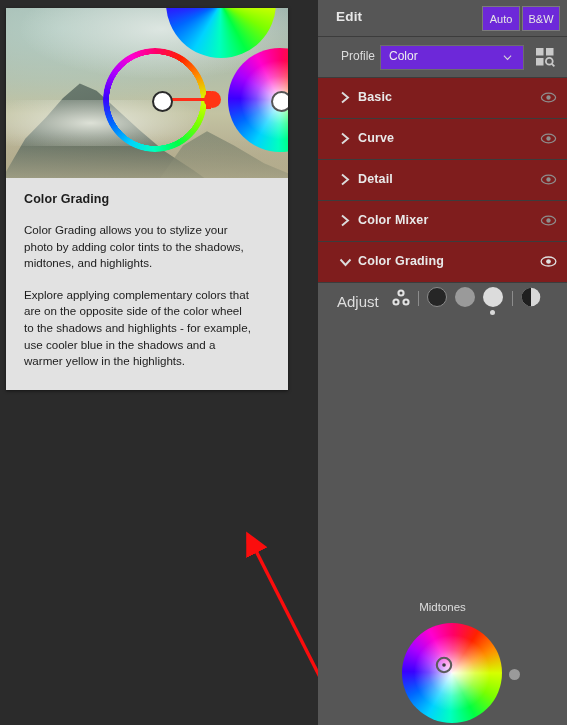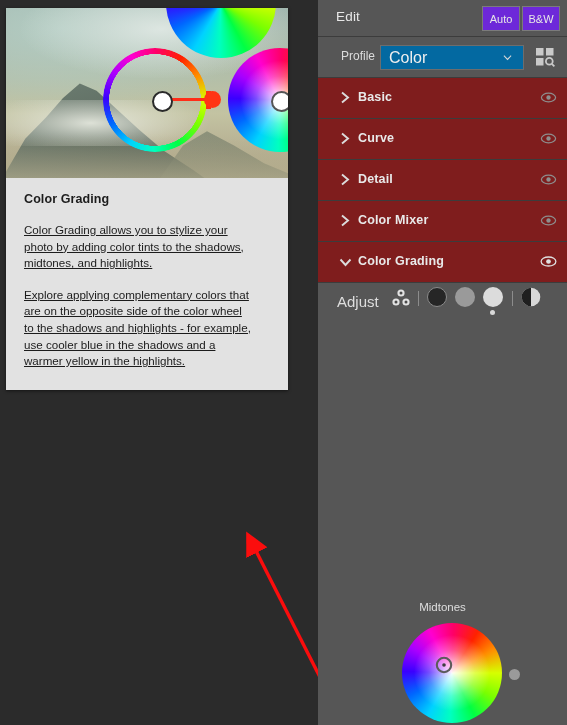--- a/index.html
+++ b/index.html
@@ -65,40 +65,40 @@
   .ill-wheel-r{position:absolute;left:222px;top:40px;width:104px;height:104px;}
   .ill-knob{position:absolute;width:17px;height:17px;border-radius:50%;background:#fff;border:2px solid #2a2a2a;}
   .ill-knob-b{left:146px;top:83px;}
   .ill-knob-r{left:265px;top:83px;border-color:#555;}
   .ill-line{position:absolute;left:162px;top:90px;width:42px;height:3px;background:#ff2d18;}
   .ill-line-cap{position:absolute;left:200px;top:83px;width:5px;height:18px;background:#ff2d18;}
   .ill-dot-red{position:absolute;left:198px;top:83px;width:17px;height:17px;border-radius:50%;background:#ff3515;}
 
   .help-body{padding:14px 18px 20px 18px;color:#1c1c1c;}
   .help-title{font-size:12.5px;font-weight:bold;margin:0 0 16px 0;letter-spacing:.1px;}
-  .help-p{font-size:11.6px;line-height:16.6px;margin:0 16px 15px 0;text-decoration:underline;}
+  .help-p{font-size:11.6px;line-height:16.6px;margin:0 16px 15px 0;}
   .help-p:last-child{margin-bottom:0;}
 
   
   .annot{position:absolute;left:0;top:0;width:318px;height:725px;pointer-events:none;}
 
   
   .panel{position:absolute;left:318px;top:0;width:249px;height:725px;background:#565656;}
 
   .panel-head{position:relative;height:36px;border-bottom:1px solid #3c3c3c;background:#565656;}
-  .panel-title{position:absolute;left:18px;top:9px;font-size:13.5px;color:#e8e8e8;font-weight:normal;letter-spacing:.2px;}
+  .panel-title{position:absolute;left:18px;top:9px;font-size:13.5px;color:#e8e8e8;font-weight:bold;letter-spacing:.2px;}
   .hbtn{position:absolute;top:6px;height:23px;border:1px solid #7b7b7b;background:#6d28d9;color:#e6e6e6;
         font-size:11px;font-family:"Liberation Sans",sans-serif;display:flex;align-items:center;justify-content:center;}
   .hbtn-auto{left:164px;width:36px;}
   .hbtn-bw{left:204px;width:36px;}
 
   .profile-row{position:relative;height:40px;border-bottom:1px solid #3c3c3c;}
   .profile-label{position:absolute;left:23px;top:12px;font-size:12px;color:#dcdcdc;}
-  .profile-select{position:absolute;left:62px;top:8px;width:144px;height:25px;background:#0369a1;
-                  border:1px solid #6d6d6d;color:#efefef;font-size:16px;box-sizing:border-box;padding:3px 8px;}
+  .profile-select{position:absolute;left:62px;top:8px;width:144px;height:25px;background:#6d28d9;
+                  border:1px solid #6d6d6d;color:#efefef;font-size:12px;box-sizing:border-box;padding:3px 8px;}
   .profile-caret{position:absolute;left:185px;top:16px;width:9px;height:9px;pointer-events:none;}
   .grid-icon{position:absolute;left:215px;top:8px;width:24px;height:24px;}
 
   .sec{position:relative;height:40px;border-bottom:1px solid #3c3c3c;background:#7f1d1d;}
   .sec-chev{position:absolute;left:22px;top:13px;width:11px;height:13px;}
   .sec-name{position:absolute;left:40px;top:12px;font-size:12.5px;color:#e9e9e9;font-weight:bold;letter-spacing:.15px;}
   .sec-eye{position:absolute;right:10px;top:12px;width:17px;height:15px;}
 
   .cg-body{position:relative;background:#565656;}
 

